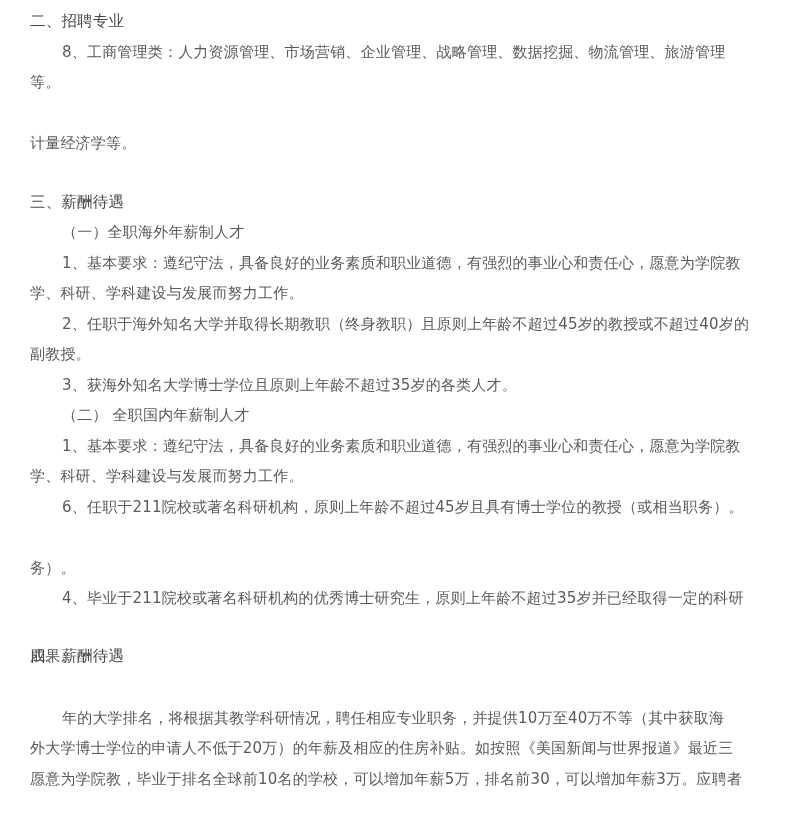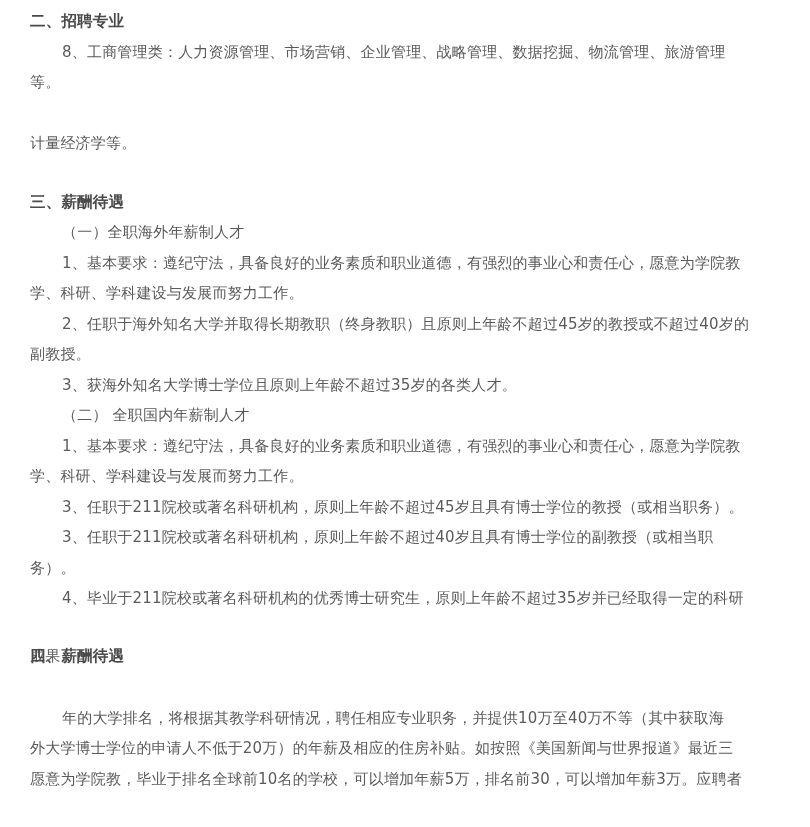--- a/index.html
+++ b/index.html
@@ -8,21 +8,21 @@
     font-family: "DejaVu Sans", "Liberation Sans", sans-serif;
     color: #5a5a5a;
     font-size: 15px;
   }
   .page { position: relative; width: 810px; height: 827px; }
   .ln {
     position: absolute; left: 30px; white-space: nowrap;
     line-height: 20px; height: 20px; letter-spacing: 0.2px;
   }
   .ind { left: 62px; }
-  .h { font-weight: bold; color: #4a4a4a; font-size: 15.5px; }
+  .h { font-weight: normal; color: #4a4a4a; font-size: 15.5px; }
 </style>
 </head>
 <body>
 
 <div class="page">
 
   <div class="ln h" style="top:11px">二、招聘专业</div>
   <div class="ln ind" style="top:42px">8、工商管理类：人力资源管理、市场营销、企业管理、战略管理、数据挖掘、物流管理、旅游管理</div>
   <div class="ln" style="top:72px">等。</div>
   <div class="ln" style="top:133px">计量经济学等。</div>
@@ -30,22 +30,21 @@
   <div class="ln h" style="top:192px">三、薪酬待遇</div>
   <div class="ln ind" style="top:222px">（一）全职海外年薪制人才</div>
   <div class="ln ind" style="top:253px">1、基本要求：遵纪守法，具备良好的业务素质和职业道德，有强烈的事业心和责任心，愿意为学院教</div>
   <div class="ln" style="top:283px">学、科研、学科建设与发展而努力工作。</div>
   <div class="ln ind" style="top:314px">2、任职于海外知名大学并取得长期教职（终身教职）且原则上年龄不超过45岁的教授或不超过40岁的</div>
   <div class="ln" style="top:344px">副教授。</div>
   <div class="ln ind" style="top:375px">3、获海外知名大学博士学位且原则上年龄不超过35岁的各类人才。</div>
   <div class="ln ind" style="top:405px">（二） 全职国内年薪制人才</div>
   <div class="ln ind" style="top:436px">1、基本要求：遵纪守法，具备良好的业务素质和职业道德，有强烈的事业心和责任心，愿意为学院教</div>
   <div class="ln" style="top:466px">学、科研、学科建设与发展而努力工作。</div>
-  <div class="ln ind" style="top:497px">3、任职于211院校或著名科研机构，原则上年龄不超过45岁且具有博士学位的教授（或相当职务）。</div>
-  <div class="ln ind" style="top:527px">3、任职于211院校或著名科研机构，原则上年龄不超过40岁且具有博士学位的副教授（或相当职</div>
+  <div class="ln ind" style="top:497px">6、任职于211院校或著名科研机构，原则上年龄不超过45岁且具有博士学位的教授（或相当职务）。</div>
   <div class="ln" style="top:558px">务）。</div>
   <div class="ln ind" style="top:588px">4、毕业于211院校或著名科研机构的优秀博士研究生，原则上年龄不超过35岁并已经取得一定的科研</div>
   <div class="ln" style="top:646px">成果。</div>
 
   <div class="ln h" style="top:646px">四、薪酬待遇</div>
   <div class="ln ind" style="top:708px">年的大学排名，将根据其教学科研情况，聘任相应专业职务，并提供10万至40万不等（其中获取海</div>
   <div class="ln" style="top:738px">外大学博士学位的申请人不低于20万）的年薪及相应的住房补贴。如按照《美国新闻与世界报道》最近三</div>
   <div class="ln" style="top:769px">愿意为学院教，毕业于排名全球前10名的学校，可以增加年薪5万，排名前30，可以增加年薪3万。应聘者</div>
 </div>
 

